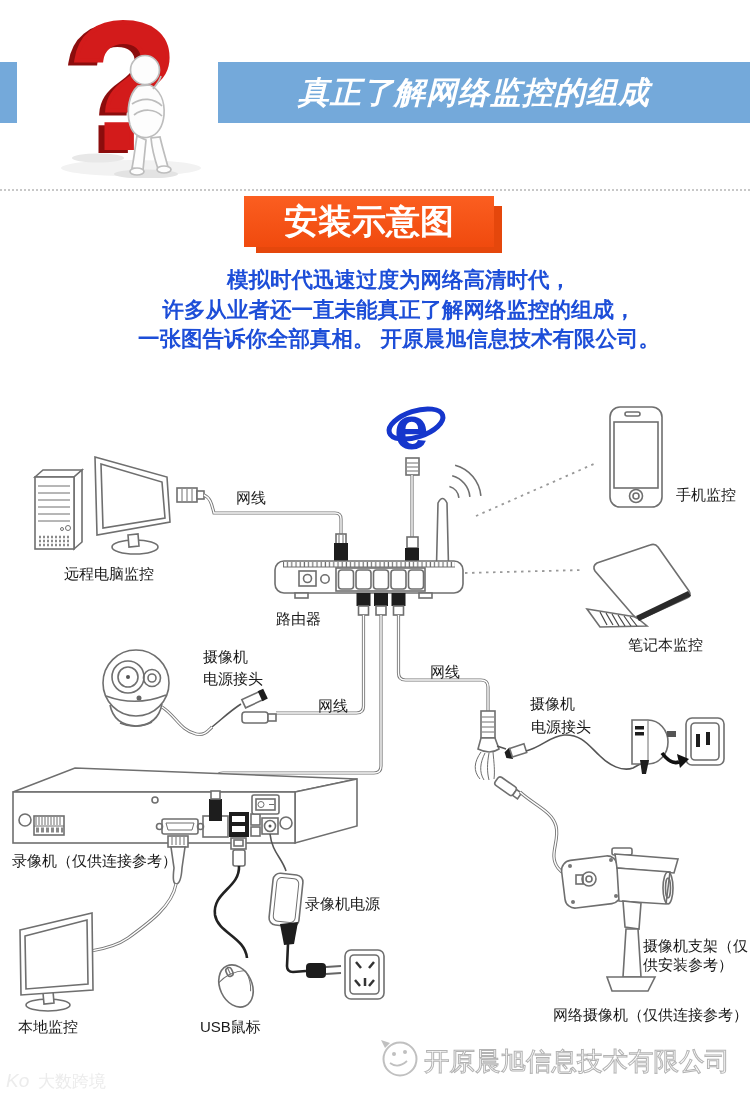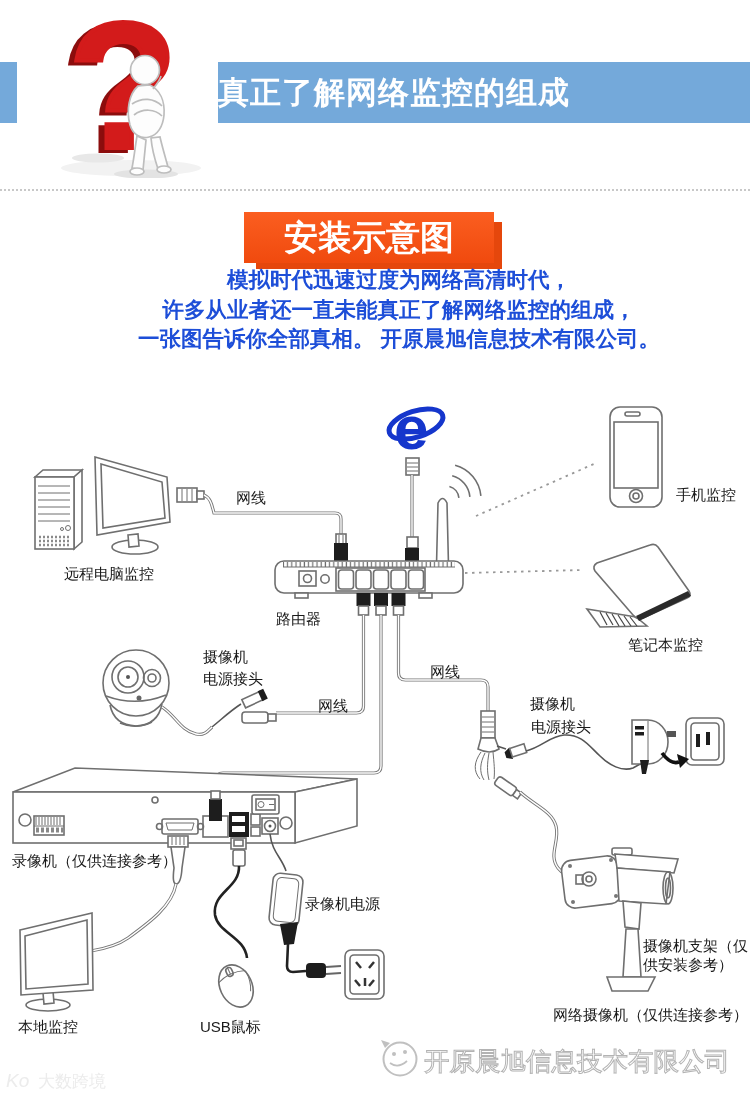--- a/index.html
+++ b/index.html
@@ -1,23 +1,23 @@
 <!DOCTYPE html>
 <html><head>
 <meta charset="utf-8">
 <style>
   html,body{margin:0;padding:0;}
   body{width:750px;height:1096px;position:relative;background:#fff;font-family:"Liberation Sans",sans-serif;overflow:hidden;}
   .abs{position:absolute;}
   .strip{left:0;top:62px;width:17px;height:61px;background:#74a9da;}
-  .banner{left:218px;top:62px;width:532px;height:61px;background:#74a9da;display:flex;align-items:center;justify-content:flex-start;padding-right:20px;box-sizing:border-box;}
+  .banner{left:218px;top:62px;width:532px;height:61px;background:#74a9da;display:flex;align-items:center;justify-content:center;padding-right:20px;box-sizing:border-box;font-style:italic;}
   .banner-text{color:#fff;font-size:31px;font-weight:bold;letter-spacing:1px;}
   .qbox{left:46px;top:8px;width:164px;height:170px;background:#fff;}
   .dashline{left:0;top:189px;width:750px;height:0;border-top:2px dotted #c8c8c8;}
-  .badge{left:244px;top:212px;width:250px;height:51px;background:linear-gradient(180deg,#fb5e20,#f04a0e);box-shadow:10px 8px 0 -2px #e5470c;display:flex;align-items:center;justify-content:center;}
+  .badge{left:244px;top:196px;width:250px;height:51px;background:linear-gradient(180deg,#fb5e20,#f04a0e);box-shadow:10px 8px 0 -2px #e5470c;display:flex;align-items:center;justify-content:center;}
   .badge-text{color:#fff;font-size:34px;font-weight:bold;}
   .intro{left:0;top:266px;width:750px;text-align:center;color:#1d4ed8;font-size:21.5px;line-height:29.5px;font-weight:600;padding-left:24px;}
   svg text{font-family:"Liberation Sans",sans-serif;}
   .lbl{font-size:15px;fill:#1a1a1a;}
   .outline{stroke:#6f6f6f;stroke-width:1.6;fill:#fff;}
   .outline-n{stroke:#6f6f6f;stroke-width:1.6;fill:none;}
   .thin{stroke:#6f6f6f;stroke-width:1;fill:none;}
   .dark{fill:#1d1d1d;stroke:none;}
   .cable{stroke:#777;stroke-width:3.2;fill:none;}
   .cable-inner{stroke:#fff;stroke-width:1.4;fill:none;}

